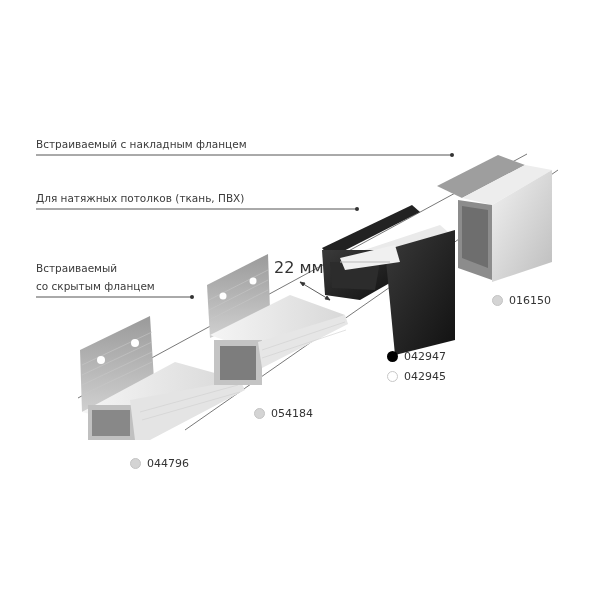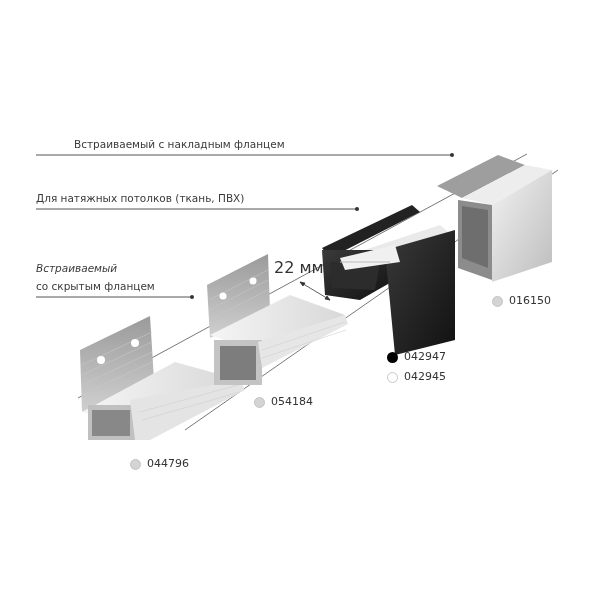--- a/index.html
+++ b/index.html
@@ -1,18 +1,18 @@
 <!DOCTYPE html>
 <html><head>
 <meta charset="utf-8">
 <style>
   html, body { margin:0; padding:0; background:#ffffff; }
   body { width:600px; height:600px; position:relative; overflow:hidden; font-family:"DejaVu Sans", sans-serif; color:#333; }
   .label { position:absolute; font-size:10.5px; color:#3a3a3a; line-height:17px; white-space:nowrap; }
-  .code { position:absolute; font-size:11px; color:#333; display:flex; align-items:flex-end; gap:6px; white-space:nowrap; }
+  .code { position:absolute; font-size:11px; color:#333; display:flex; align-items:center; gap:6px; white-space:nowrap; }
   .swatch { width:11px; height:11px; border-radius:50%; box-sizing:border-box; display:inline-block; }
   .dim { position:absolute; font-size:16px; color:#333; }
   svg.art { position:absolute; left:0; top:0; }
 </style>
 </head>
 <body>
 
 <svg class="art" width="600" height="600" viewBox="0 0 600 600">
   <defs>
     <linearGradient id="alu" x1="0" y1="0" x2="1" y2="1">
@@ -106,32 +106,32 @@
 
   <g>
     <polygon points="437,186 498,155 525,165 462,198" fill="#9e9e9e"></polygon>
     <polygon points="462,198 525,165 552,170 492,205" fill="#ededed"></polygon>
     <polygon points="458,200 492,205 492,280 458,268" fill="#8c8c8c"></polygon>
     <polygon points="462,206 488,210 488,268 462,258" fill="#6e6e6e"></polygon>
     <polygon points="492,205 552,170 552,262 492,282" fill="url(#alu)"></polygon>
   </g>
 </svg>
 
-<div class="label" style="left:36px; top:136px;margin-left:38px;">Встраиваемый с накладным фланцем</div>
+<div class="label" style="left:36px; top:136px;">Встраиваемый с накладным фланцем</div>
 <div class="label" style="left:36px; top:190px;text-align:center;">Для натяжных потолков (ткань, ПВХ)</div>
-<div class="label" style="left:36px; top:260px;font-style:italic;">Встраиваемый</div>
+<div class="label" style="left:36px; top:260px;">Встраиваемый</div>
 <div class="label" style="left:36px; top:278px;">со скрытым фланцем</div>
 
 <div class="dim" style="left:274px; top:258px;">22 мм</div>
 
 <div class="code" style="left:130px; top:457px;">
   <span class="swatch" style="background:#d4d4d4; border:1px solid #c4c4c4;"></span>
   <span>044796</span>
 </div>
-<div class="code" style="left:254px; top:395px;">
+<div class="code" style="left:254px; top:407px;">
   <span class="swatch" style="background:#d4d4d4; border:1px solid #c4c4c4;"></span>
   <span>054184</span>
 </div>
 <div class="code" style="left:387px; top:350px;">
   <span class="swatch" style="background:#000;"></span>
   <span>042947</span>
 </div>
 <div class="code" style="left:387px; top:370px;">
   <span class="swatch" style="background:#fff; border:1px solid #c8c8c8;"></span>
   <span>042945</span>

